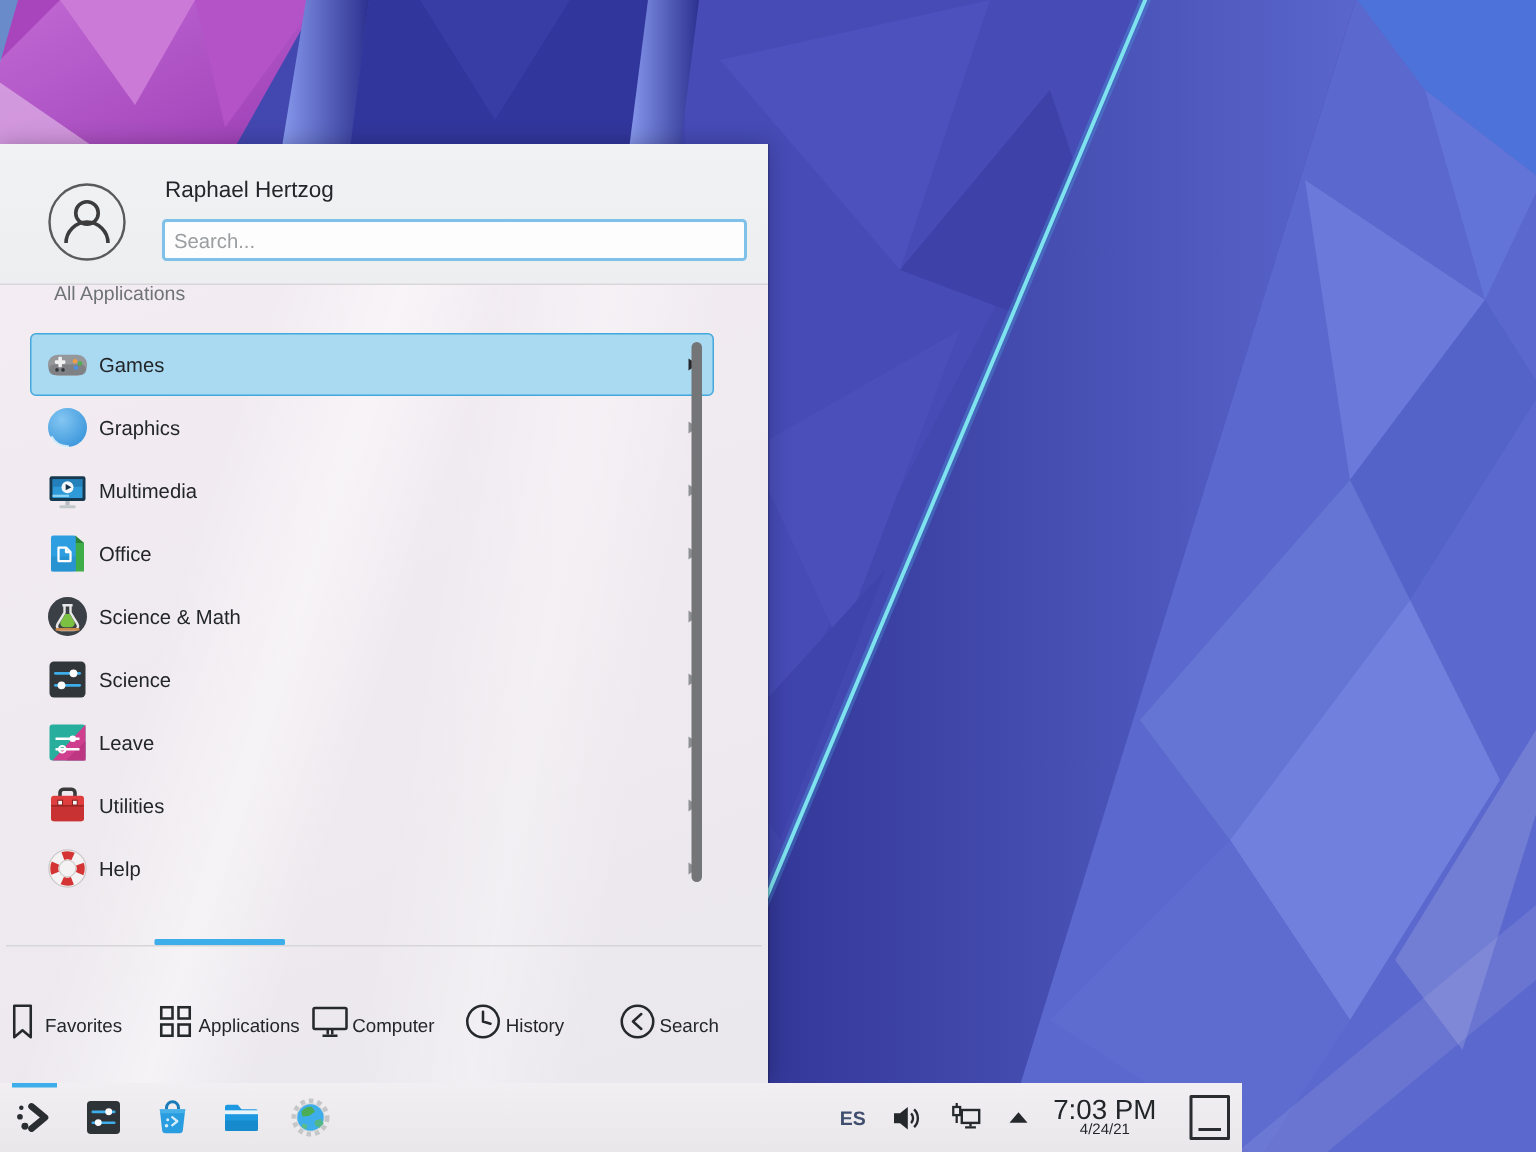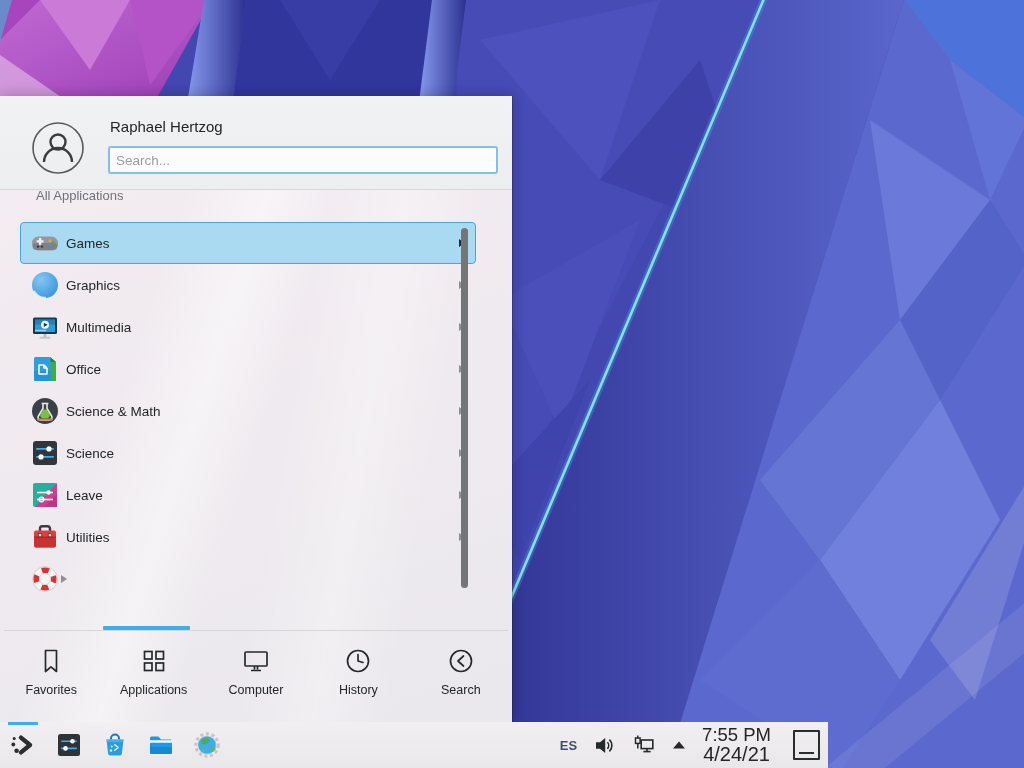--- a/index.html
+++ b/index.html
@@ -32,38 +32,38 @@
   .mi-label{margin-left:5px;font-size:13.5px;color:#232629;flex:1;}
   .mi-arrow{width:0;height:0;border-top:4.5px solid transparent;border-bottom:4.5px solid transparent;
     border-left:6px solid #8e9093;}
   .menu-item.selected .mi-arrow{border-left-color:#26292c;}
 
   .scrollbar{position:absolute;left:461px;top:132px;width:7px;height:360px;border-radius:3.5px;background:#737577;}
 
   .tab-sep{position:absolute;left:4px;right:4px;top:534px;height:1px;background:#d6d5d7;}
   .tab-indicator{position:absolute;left:103px;top:530px;width:87px;height:4px;background:#3daee9;border-radius:1px;}
   .tabbar{position:absolute;left:0;top:535px;width:100%;height:91px;display:flex;}
-  .tab{flex:1;display:flex;flex-direction:column;align-items:center;justify-content:flex-start;padding-top:15px;cursor:default;}
+  .tab{flex:1;display:flex;flex-direction:row;align-items:center;justify-content:flex-start;padding-top:15px;cursor:default;}
   .tab svg{width:30px;height:30px;margin-bottom:7px;}
   .tab-label{font-size:12.5px;color:#232629;}
 
   
   .taskbar{position:absolute;left:0;top:722px;width:828px;height:46px;
     background:linear-gradient(180deg,#f1eff1,#e9e7ea);display:flex;box-sizing:border-box;
     padding-left:9px;}
   .task-active-strip{position:absolute;left:8px;top:0;width:30px;height:3px;background:#3daee9;}
   .task-icons{display:flex;align-items:center;gap:18px;}
   .task-btn{width:28px;height:28px;display:flex;align-items:center;justify-content:center;}
   .task-btn svg{width:28px;height:28px;}
   .tray{margin-left:auto;display:flex;align-items:center;gap:16px;padding-right:8px;}
   .kbd-layout{font-size:13px;font-weight:bold;color:#3f4e6e;}
   .tray svg{display:block;}
   .clock{text-align:center;color:#232629;line-height:1.04;}
   .clock-time{font-size:18.5px;}
-  .clock-date{font-size:20px;}
+  .clock-date{font-size:10px;}
   .show-desktop{width:27px;height:30px;border:2px solid #2a2d30;border-radius:1px;position:relative;
     box-sizing:border-box;margin-left:6px;background:transparent;}
   .show-desktop::after{content:"";position:absolute;left:4px;right:4px;bottom:4px;height:2px;background:#2a2d30;}
 </style>
 </head>
 <body>
 
 <div class="desktop">
 
   <svg class="wallpaper" viewBox="0 0 1024 768" preserveAspectRatio="none">
@@ -243,20 +243,21 @@
         <span class="mi-arrow"></span>
       </div>
 
       <div class="menu-item">
         <svg class="mi-icon" viewBox="0 0 32 32">
           <circle cx="16" cy="16" r="12.4" fill="#f4f2f2" stroke="#c9c7c7" stroke-width=".8"></circle>
           <circle cx="16" cy="16" r="8.8" fill="none" stroke="#d53434" stroke-width="5.4" stroke-dasharray="6.9 6.93" stroke-dashoffset="3.4"></circle>
           <circle cx="16" cy="16" r="5.6" fill="#f4f2f2"></circle>
           <circle cx="16" cy="16" r="5.6" fill="none" stroke="#cfcccc" stroke-width=".8"></circle>
         </svg>
+        <span class="mi-label">Help</span>
         <span class="mi-arrow"></span>
       </div>
     </div>
 
     <div class="scrollbar"></div>
 
     <div class="tab-sep"></div>
     <div class="tab-indicator"></div>
 
     <div class="tabbar">
@@ -365,21 +366,21 @@
         <rect x="9.2" y="6" width="11.6" height="8.6" fill="none" stroke="#26292c" stroke-width="1.6"></rect>
         <line x1="15" y1="14.6" x2="15" y2="17" stroke="#26292c" stroke-width="1.6"></line>
         <line x1="11.4" y1="17.6" x2="18.6" y2="17.6" stroke="#26292c" stroke-width="1.6"></line>
       </svg>
 
       <svg width="14" height="10" viewBox="0 0 14 10">
         <polygon points="7,1.5 13,8.5 1,8.5" fill="#26292c"></polygon>
       </svg>
 
       <div class="clock">
-        <div class="clock-time">7:55 PM</div>
+        <div class="clock-time">7:03 PM</div>
         <div class="clock-date">4/24/21</div>
       </div>
 
       <div class="show-desktop"></div>
     </div>
   </div>
 
 </div>
 
 </body></html>

